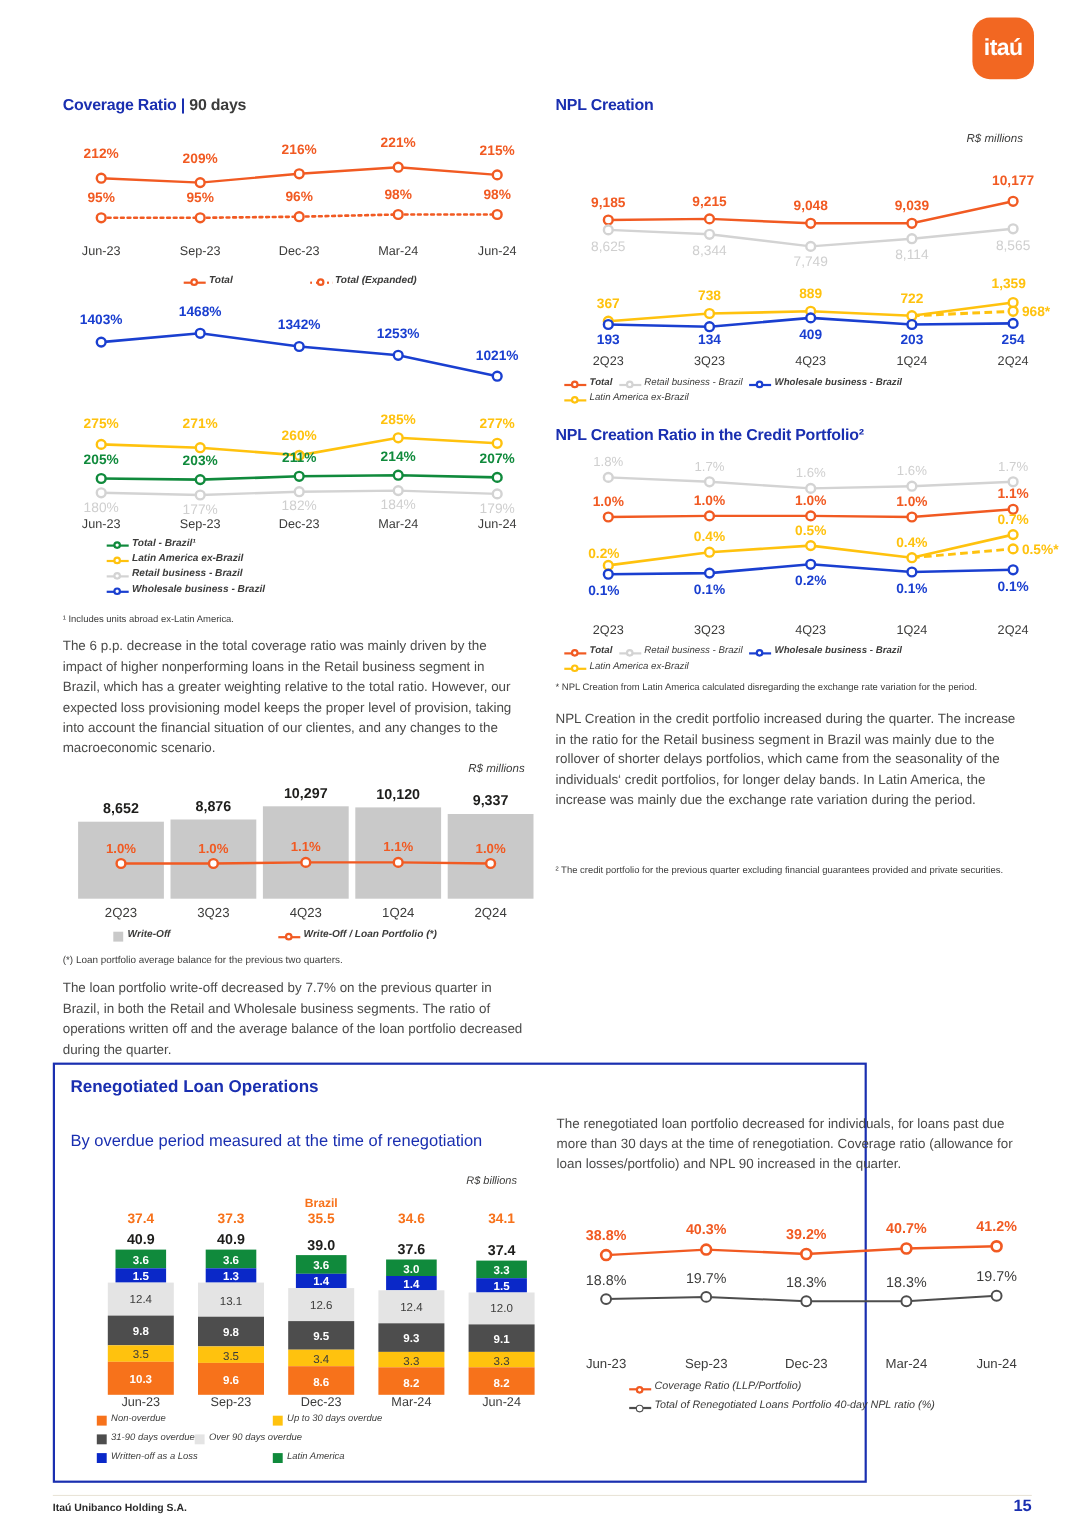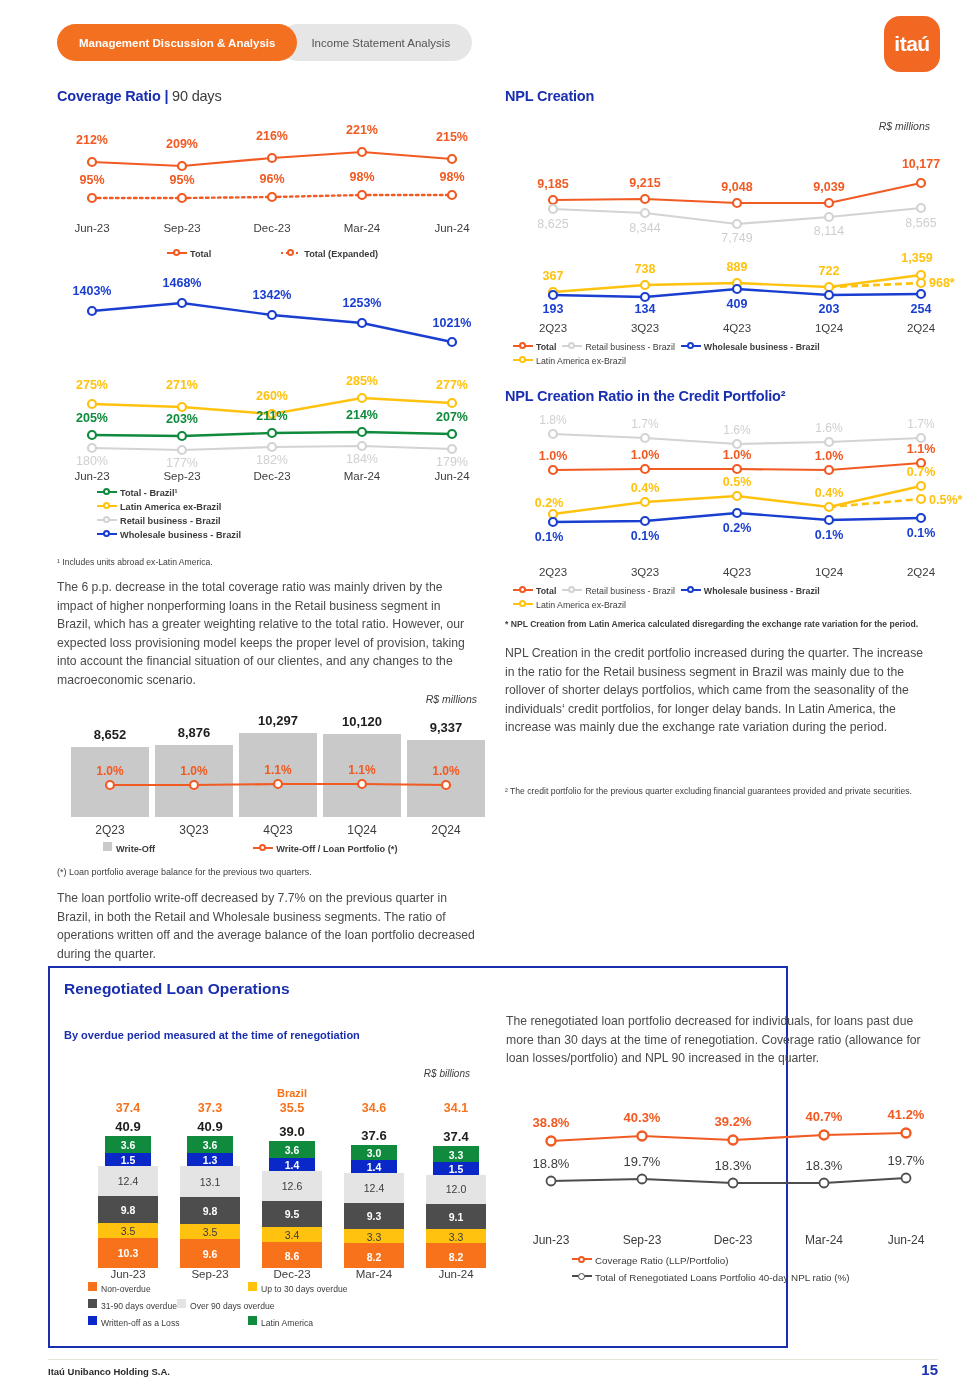--- a/index.html
+++ b/index.html
@@ -25,44 +25,44 @@
     display:flex;align-items:center;justify-content:center;letter-spacing:-0.5px;
   }
 
   
   .colL{position:absolute;left:57px;top:88px;width:420px;}
   .colR{position:absolute;left:505px;top:88px;width:425px;}
 
   h2.sec{
     font-size:14.5px;font-weight:bold;color:#1a2fb0;margin:0 0 6px 0;letter-spacing:-0.2px;
   }
-  h2.sec .light{font-weight:normal;color:#3c3c3b;text-align:center;}
+  h2.sec .light{font-weight:bold;color:#3c3c3b;text-align:center;}
   .units{font-size:10.5px;font-style:italic;color:#3c3c3b;text-align:right;}
 
   p.body{font-size:12.2px;line-height:1.52;color:#4a4a49;margin:10px 0 0 0;}
   p.note{font-size:8.6px;line-height:1.42;color:#3c3c3b;margin:6px 0 0 0;}
 
   svg{display:block;overflow:visible;}
 
   
   .legend{display:flex;flex-wrap:wrap;font-size:9.2px;color:#3c3c3b;margin-top:2px;}
-  .lg{display:flex;align-items:flex-start;margin-right:12px;white-space:nowrap;line-height:14px;}
+  .lg{display:flex;align-items:flex-end;margin-right:12px;white-space:nowrap;line-height:14px;font-style:italic;}
   .lgm{width:20px;height:10px;margin-right:3px;position:relative;flex:0 0 20px;}
   .lgm .ln{position:absolute;left:0;top:4.5px;width:20px;height:2px;}
   .lgm .dt{position:absolute;left:6px;top:2px;width:7px;height:7px;border-radius:50%;
            background:#fff;box-sizing:border-box;}
   .sw{width:9px;height:9px;margin-right:4px;flex:0 0 9px;}
 
   
   .renbox{
     position:absolute;left:48px;top:966px;width:740px;height:382px;
     border:2px solid #1a2fb0;box-sizing:border-box;
   }
   .ren-t1{position:absolute;left:14px;top:12px;font-size:15.5px;font-weight:bold;color:#1a2fb0;}
-  .ren-t2{position:absolute;left:14px;top:61px;font-size:11px;font-weight:bold;color:#1a2fb0;}
+  .ren-t2{position:absolute;left:14px;top:61px;font-size:15px;font-weight:normal;color:#1a2fb0;}
   .ren-units{position:absolute;left:300px;top:100px;width:120px;text-align:right;
              font-size:10px;font-style:italic;}
   .ren-left{position:absolute;left:24px;top:118px;width:440px;}
   .ren-right{position:absolute;left:456px;top:44px;width:420px;}
 
   .ren-legend{display:flex;flex-wrap:wrap;width:400px;margin:4px 0 0 14px;font-size:8.6px;}
   .ren-legend .lg{width:160px;margin:0 0 3px 0;}
 
   
   .footer{position:absolute;left:0;right:0;bottom:0;height:34px;}
@@ -71,24 +71,20 @@
   .footer-num{position:absolute;right:40px;top:2px;font-size:15px;font-weight:bold;color:#1a2fb0;}
 
   .stack-lbl{font-size:10.5px;font-weight:bold;fill:#fff;}
   .stack-dark{font-size:10.5px;fill:#3c3c3b;}
 </style>
 </head>
 <body>
 
 <div class="page">
 
-  <div class="tabs">
-    <div class="tab active">Management Discussion &amp; Analysis</div>
-    <div class="tab inactive">Income Statement Analysis</div>
-  </div>
   <div class="logo">itaú</div>
 
   <div class="colL">
 
     <h2 class="sec">
       <span>Coverage Ratio |</span><span class="light"> 90 days</span>
     </h2>
 
     <svg width="420" height="135" viewBox="0 0 420 135">
       <g>
@@ -528,21 +524,21 @@
       </div>
       <div class="lg">
         <span class="lgm">
             <span class="ln" style="background:#FFC20E"></span>
             <span class="dt" style="border:2px solid #FFC20E"></span>
           </span>
         <span>Latin America ex-Brazil</span>
       </div>
     </div>
 
-    <p class="note" style="font-weight:bold;">* NPL Creation from Latin America calculated disregarding the exchange rate variation for the period.</p>
+    <p class="note" style="">* NPL Creation from Latin America calculated disregarding the exchange rate variation for the period.</p>
     <p class="body" style="margin-top:14px;">NPL Creation in the credit portfolio increased during the quarter. The increase in the ratio for the Retail business segment in Brazil was mainly due to the rollover of shorter delays portfolios, which came from the seasonality of the individuals‘ credit portfolios, for longer delay bands. In Latin America, the increase was mainly due the exchange rate variation during the period.</p>
     <p class="note" style="margin-top:48px;">² The credit portfolio for the previous quarter excluding financial guarantees provided and private securities.</p>
   </div>
 
   <div class="renbox">
     <div class="ren-t1">Renegotiated Loan Operations</div>
     <div class="ren-t2">By overdue period measured at the time of renegotiation</div>
     <div class="ren-units">R$ billions</div>
 
     <div class="ren-left">

